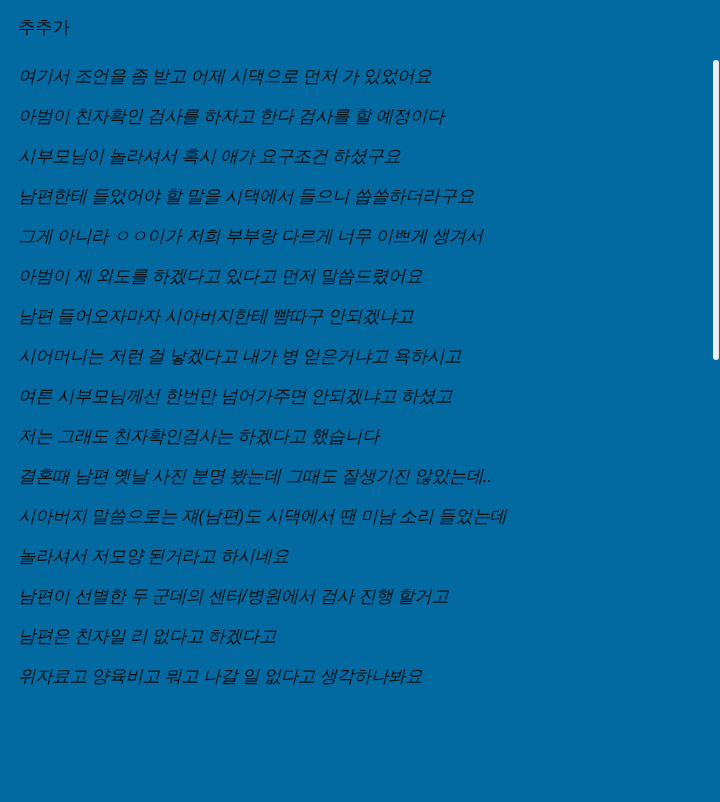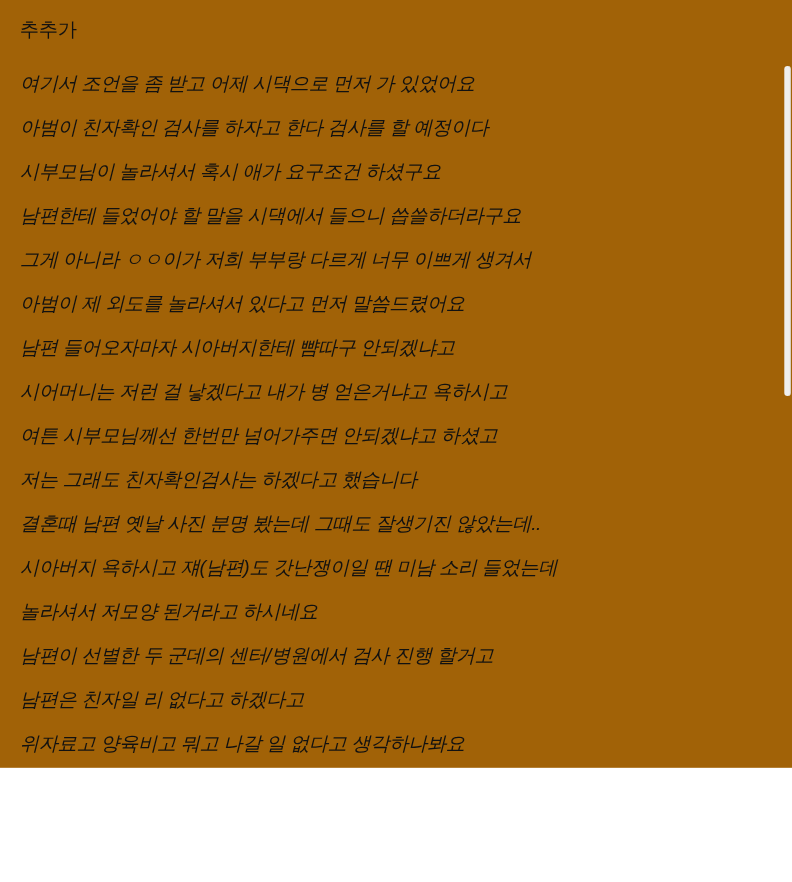--- a/index.html
+++ b/index.html
@@ -11,23 +11,23 @@
     width: 720px;
     height: 802px;
     font-family: "Liberation Sans", sans-serif;
     color: #111111;
     overflow: hidden;
     position: relative;
   }
   .page {
     box-sizing: border-box;
     width: 720px;
-    height: 698px;
+    height: 802px;
     padding: 14px 18px 0 18px;
-    background: #a16207;
+    background: #0369a1;
     position: relative;
   }
   .post-title {
     font-size: 17.5px;
     line-height: 1.5;
     font-weight: 400;
     color: #111111;
     margin: 0 0 16px 0;
     letter-spacing: -0.2px;
   }
@@ -70,27 +70,27 @@
 <div class="page">
 
   <div class="post-title">추추가</div>
 
   <div class="post-body">
     <div class="post-line">여기서 조언을 좀 받고 어제 시댁으로 먼저 가 있었어요</div>
     <div class="post-line">아범이 친자확인 검사를 하자고 한다 검사를 할 예정이다</div>
     <div class="post-line">시부모님이 놀라셔서 혹시 애가 요구조건 하셨구요</div>
     <div class="post-line">남편한테 들었어야 할 말을 시댁에서 들으니 씁쓸하더라구요</div>
     <div class="post-line">그게 아니라 ㅇㅇ이가 저희 부부랑 다르게 너무 이쁘게 생겨서</div>
-    <div class="post-line">아범이 제 외도를 놀라셔서 있다고 먼저 말씀드렸어요</div>
+    <div class="post-line">아범이 제 외도를 하겠다고 있다고 먼저 말씀드렸어요</div>
     <div class="post-line">남편 들어오자마자 시아버지한테 뺨따구 안되겠냐고</div>
     <div class="post-line">시어머니는 저런 걸 낳겠다고 내가 병 얻은거냐고 욕하시고</div>
     <div class="post-line">여튼 시부모님께선 한번만 넘어가주면 안되겠냐고 하셨고</div>
     <div class="post-line">저는 그래도 친자확인검사는 하겠다고 했습니다</div>
     <div class="post-line">결혼때 남편 옛날 사진 분명 봤는데 그때도 잘생기진 않았는데..</div>
-    <div class="post-line">시아버지 욕하시고 쟤(남편)도 갓난쟁이일 땐 미남 소리 들었는데</div>
+    <div class="post-line">시아버지 말씀으로는 쟤(남편)도 시댁에서 땐 미남 소리 들었는데</div>
     <div class="post-line">놀라셔서 저모양 된거라고 하시네요</div>
     <div class="post-line">남편이 선별한 두 군데의 센터/병원에서 검사 진행 할거고</div>
     <div class="post-line">남편은 친자일 리 없다고 하겠다고</div>
     <div class="post-line">위자료고 양육비고 뭐고 나갈 일 없다고 생각하나봐요</div>
   </div>
 
   <div class="edge-scroll-track">
     <div class="edge-scroll-thumb"></div>
   </div>
 

